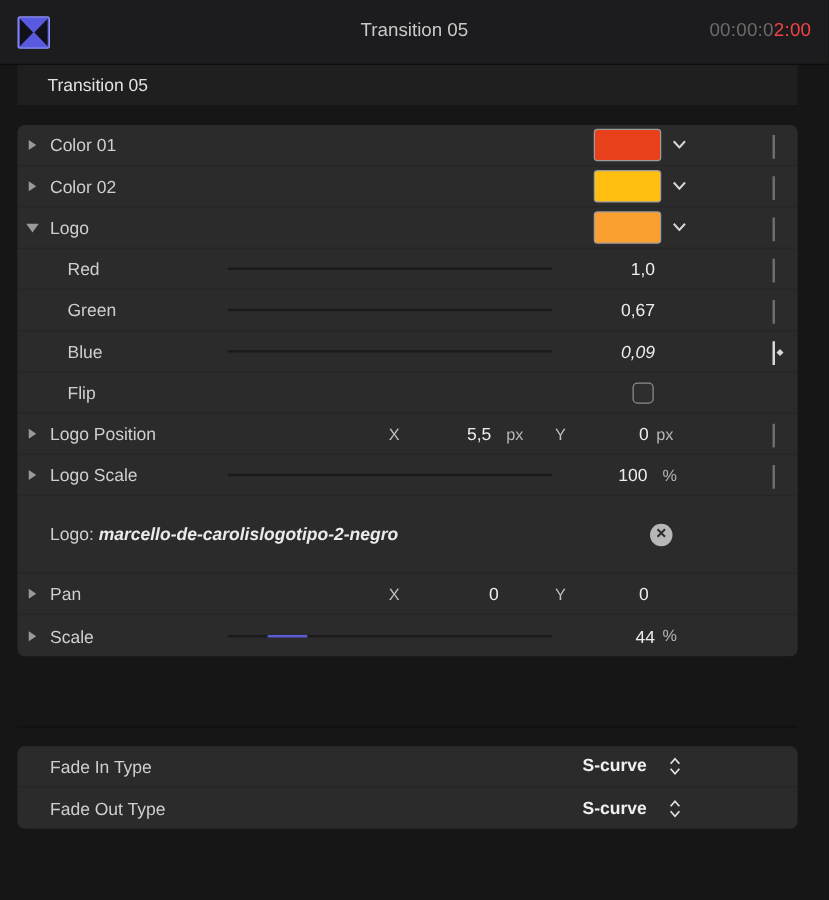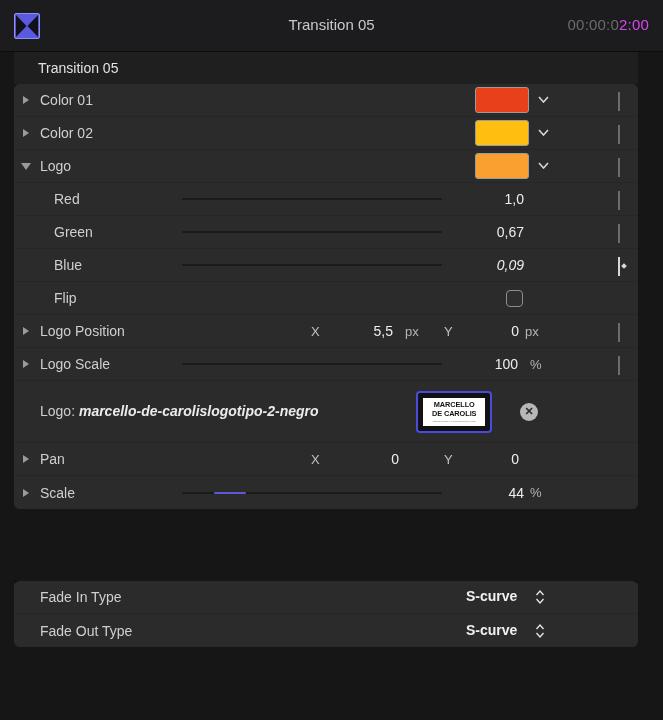--- a/index.html
+++ b/index.html
@@ -32,36 +32,36 @@
     position:absolute; left:0; right:0; top:16px;
     text-align:center;
     color:#c8c8c8; font-size:15px;
   }
   .timecode {
     position:absolute; right:14px; top:16px;
     font-size:15px; letter-spacing:.2px;
     color:#6a6a6a;
     white-space:nowrap;
   }
-  .timecode .tc-active { color:#d946ef; }
+  .timecode .tc-active { color:#ef4444; }
 
   
   .body-area {
     position:relative;
     height:668px;
     background:#161616;
     padding:0;
   }
   .panel {
     position:absolute;
     left:14px; right:25px;
     top:0;
   }
 
-  .group { background:#2a2a2a; border-radius:6px; overflow:hidden; }
+  .group { background:#2a2a2a; border-radius:6px; overflow:hidden;margin-top:16px; }
   .group.rounded-top { border-top-left-radius:6px; border-top-right-radius:6px; }
 
   .section-head {
     height:32px;
     background:#1f1f1f;
     display:flex; align-items:center;
     padding-left:24px;
     color:#e2e2e2; font-size:14px;
   }
 
@@ -370,27 +370,20 @@
           <span class="thumb" style="left:67px;"><span class="thumb-shape"></span></span>
         </span>
         <span class="val" style="left:429px; width:75px;">100</span>
         <span class="unit" style="left:516px;">%</span>
         <span class="kf"><span class="dia"></span></span>
       </div>
 
       <div class="logo-row">
         <span class="logo-text"><span>Logo:</span>
           <i>marcello-de-carolislogotipo-2-negro</i></span>
-        <span class="logo-thumb">
-          <span class="logo-card">
-            <span class="l1">MARCELLO</span>
-            <span class="l2">DE CAROLIS</span>
-            <span class="l3">ESTUDIO CREATIVO DE COMUNICACION</span>
-          </span>
-        </span>
         <span class="logo-clear">
           <span>✕</span>
         </span>
       </div>
 
       <div class="row">
         <span class="disclosure"></span>
         <span class="label">Pan</span>
         <span class="axis" style="left:297px;">X</span>
         <span class="val" style="left:305px; width:80px;">0</span>

